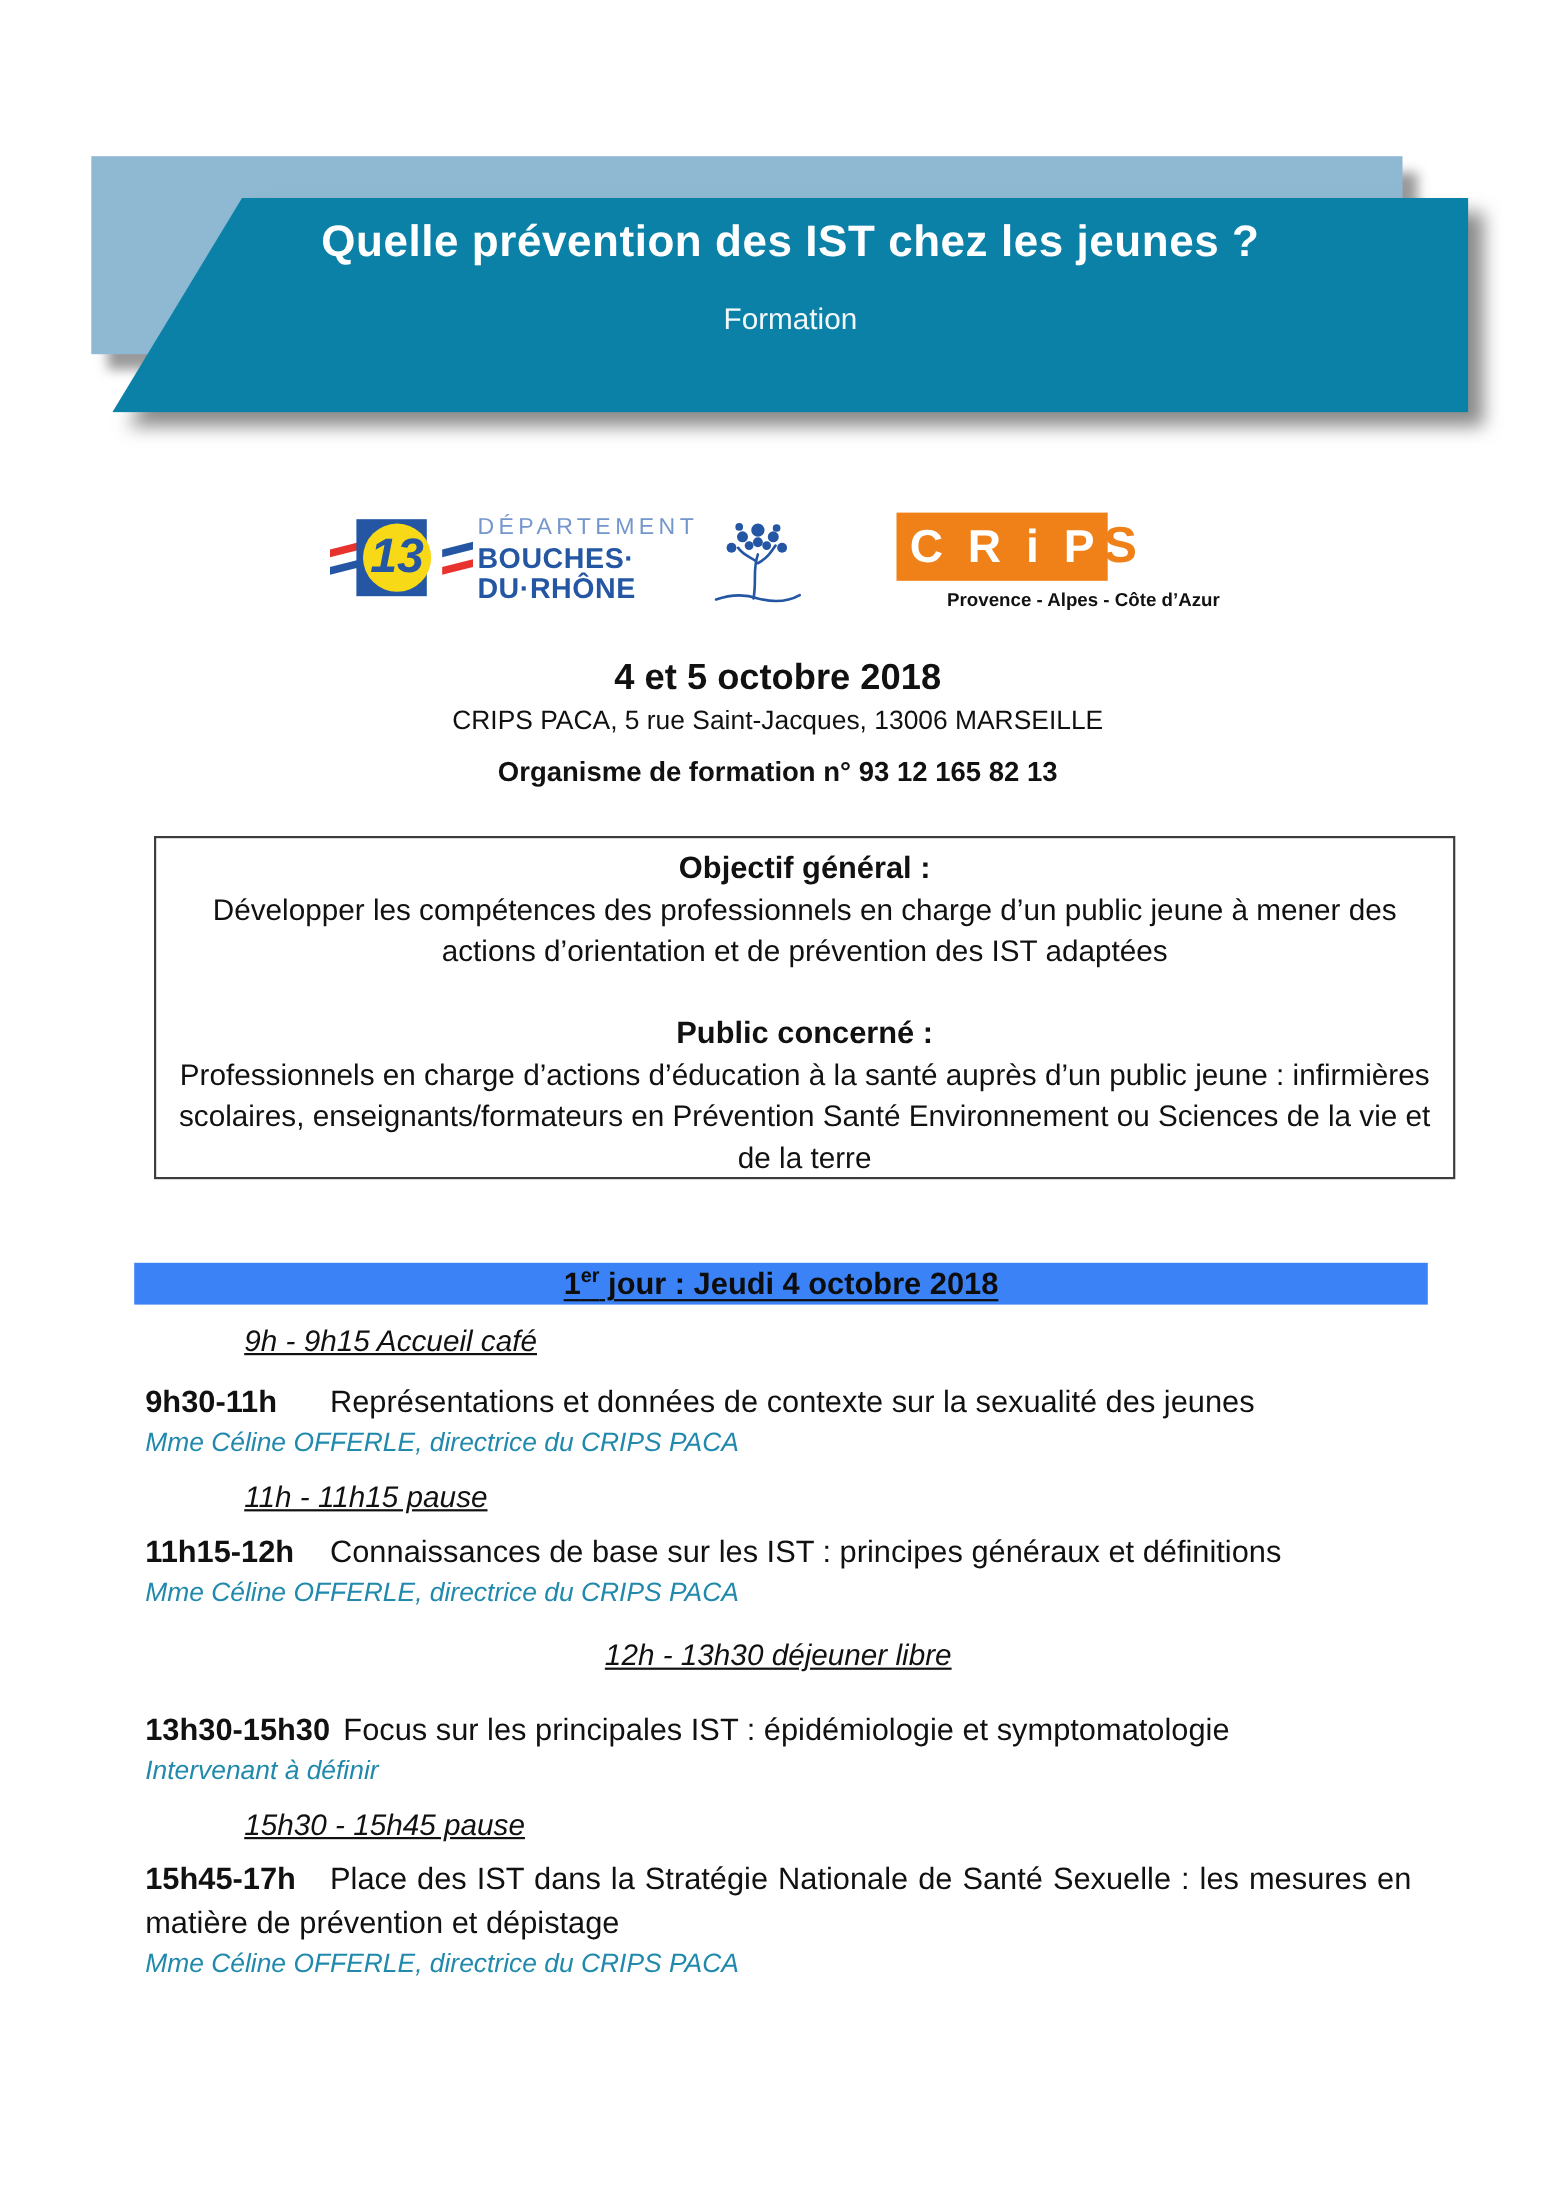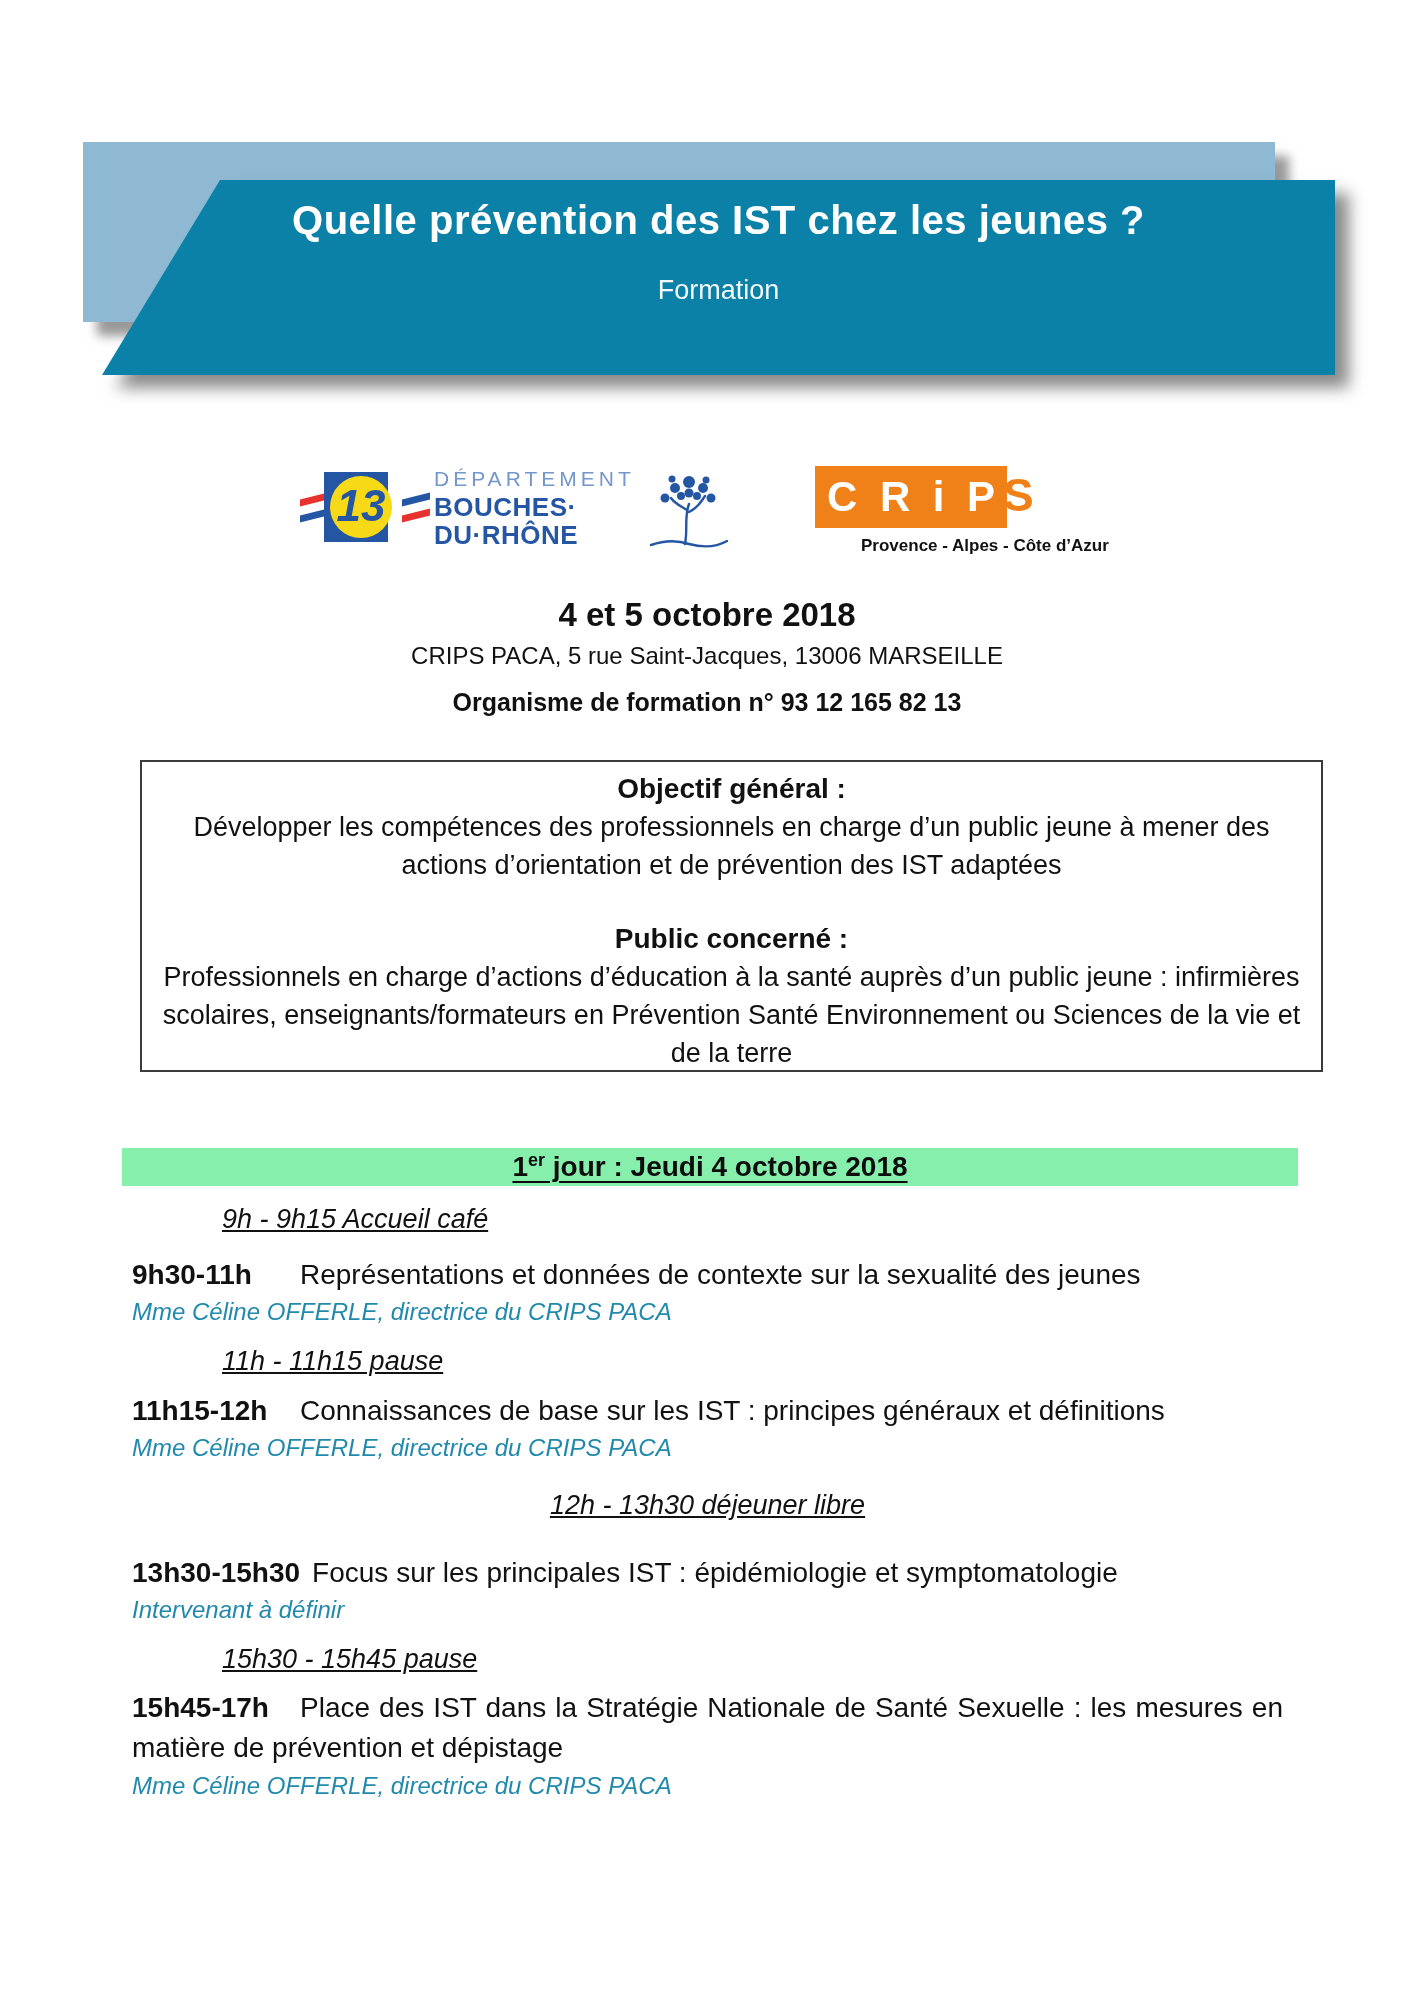--- a/index.html
+++ b/index.html
@@ -73,21 +73,21 @@
     position:absolute; left:115px; top:760px; width:1183px; height:312px;
     border:2px solid #3c3c3c; text-align:center; padding:8px 18px;
     font-size:27px; line-height:38px; color:#111;margin-left:25px;
   }
   .info-heading { font-weight:bold; font-size:28px; }
   .info-gap { height:36px; }
 
   
   .day-banner {
     position:absolute; left:122px; top:1148px; width:1176px; height:38px;
-    background:#86efac; text-align:center;
+    background:#3b82f6; text-align:center;
   }
   .day-banner-text {
     display:inline-block; color:#0d0d0d; font-weight:bold; font-size:28px; line-height:38px;
     text-decoration:underline; text-decoration-thickness:2px; text-underline-offset:5px;
   }
   .day-banner-text sup { font-size:18px; line-height:0; }
 
   
   .schedule { position:absolute; left:132px; top:1202px; width:1151px; color:#111; }
   .pause-line { font-style:italic; font-size:27px; line-height:34px; padding-left:90px; margin-bottom:20px;text-decoration:underline; }

